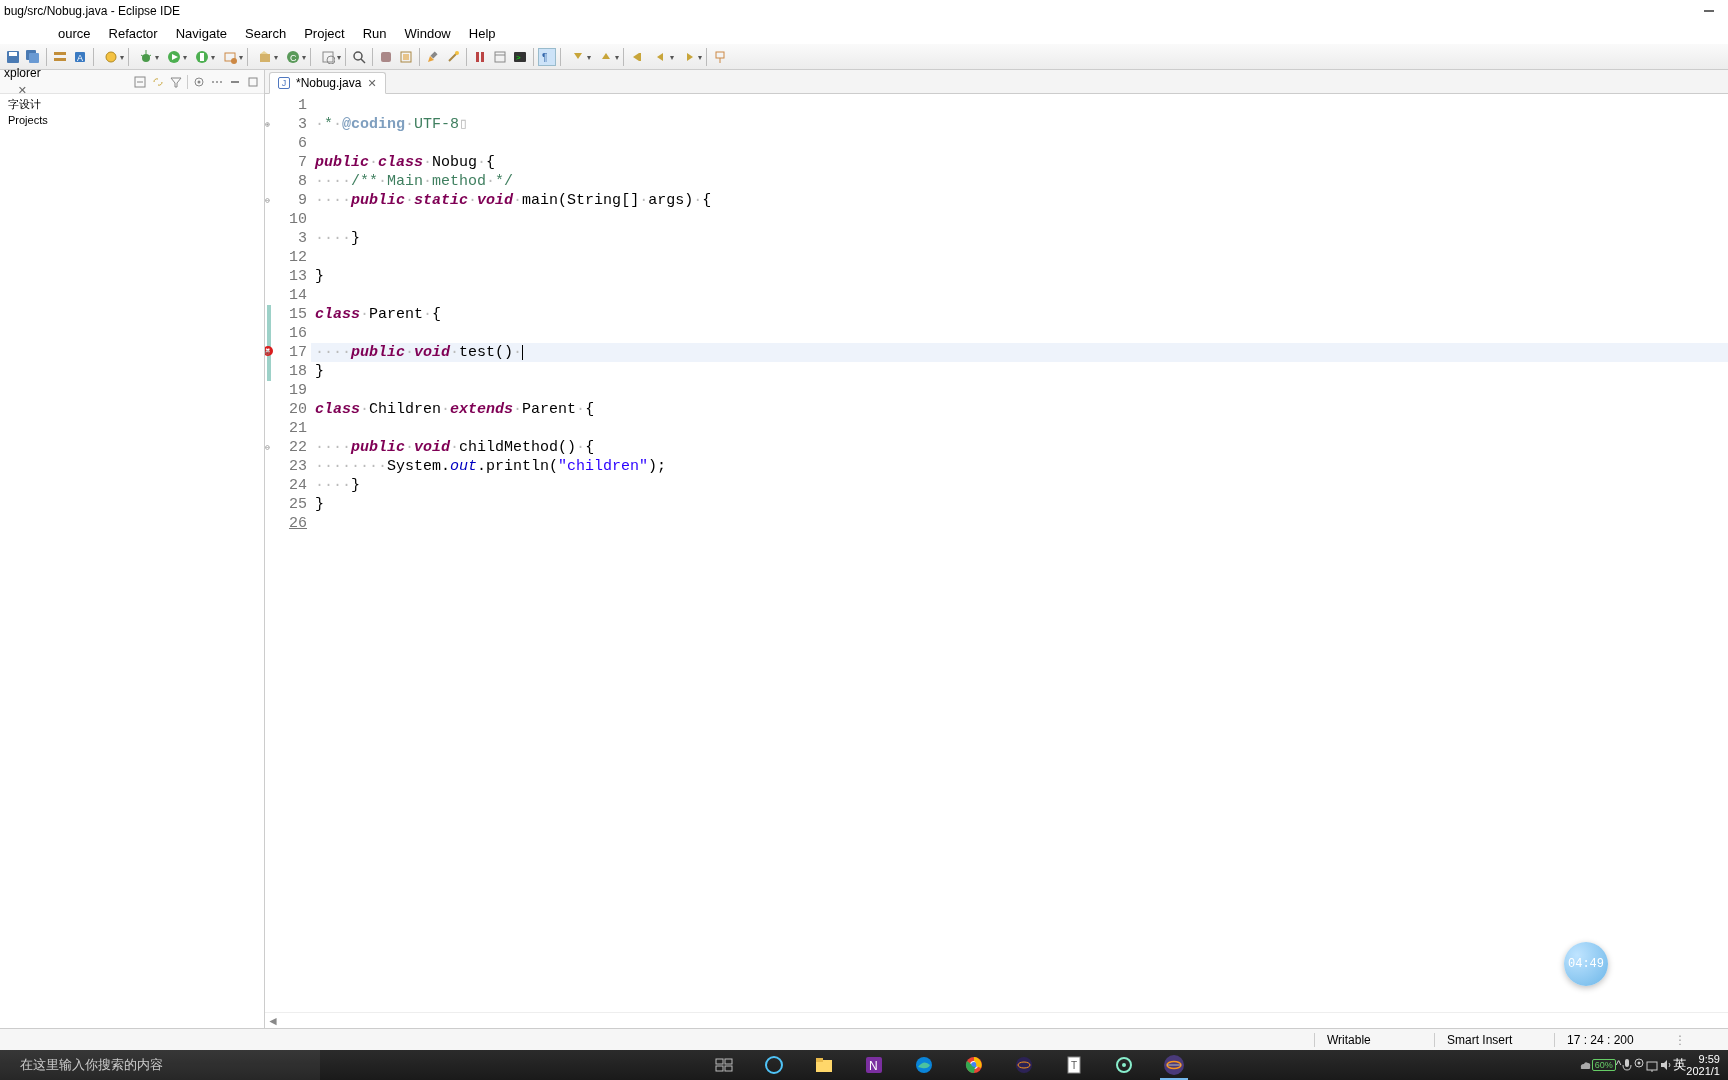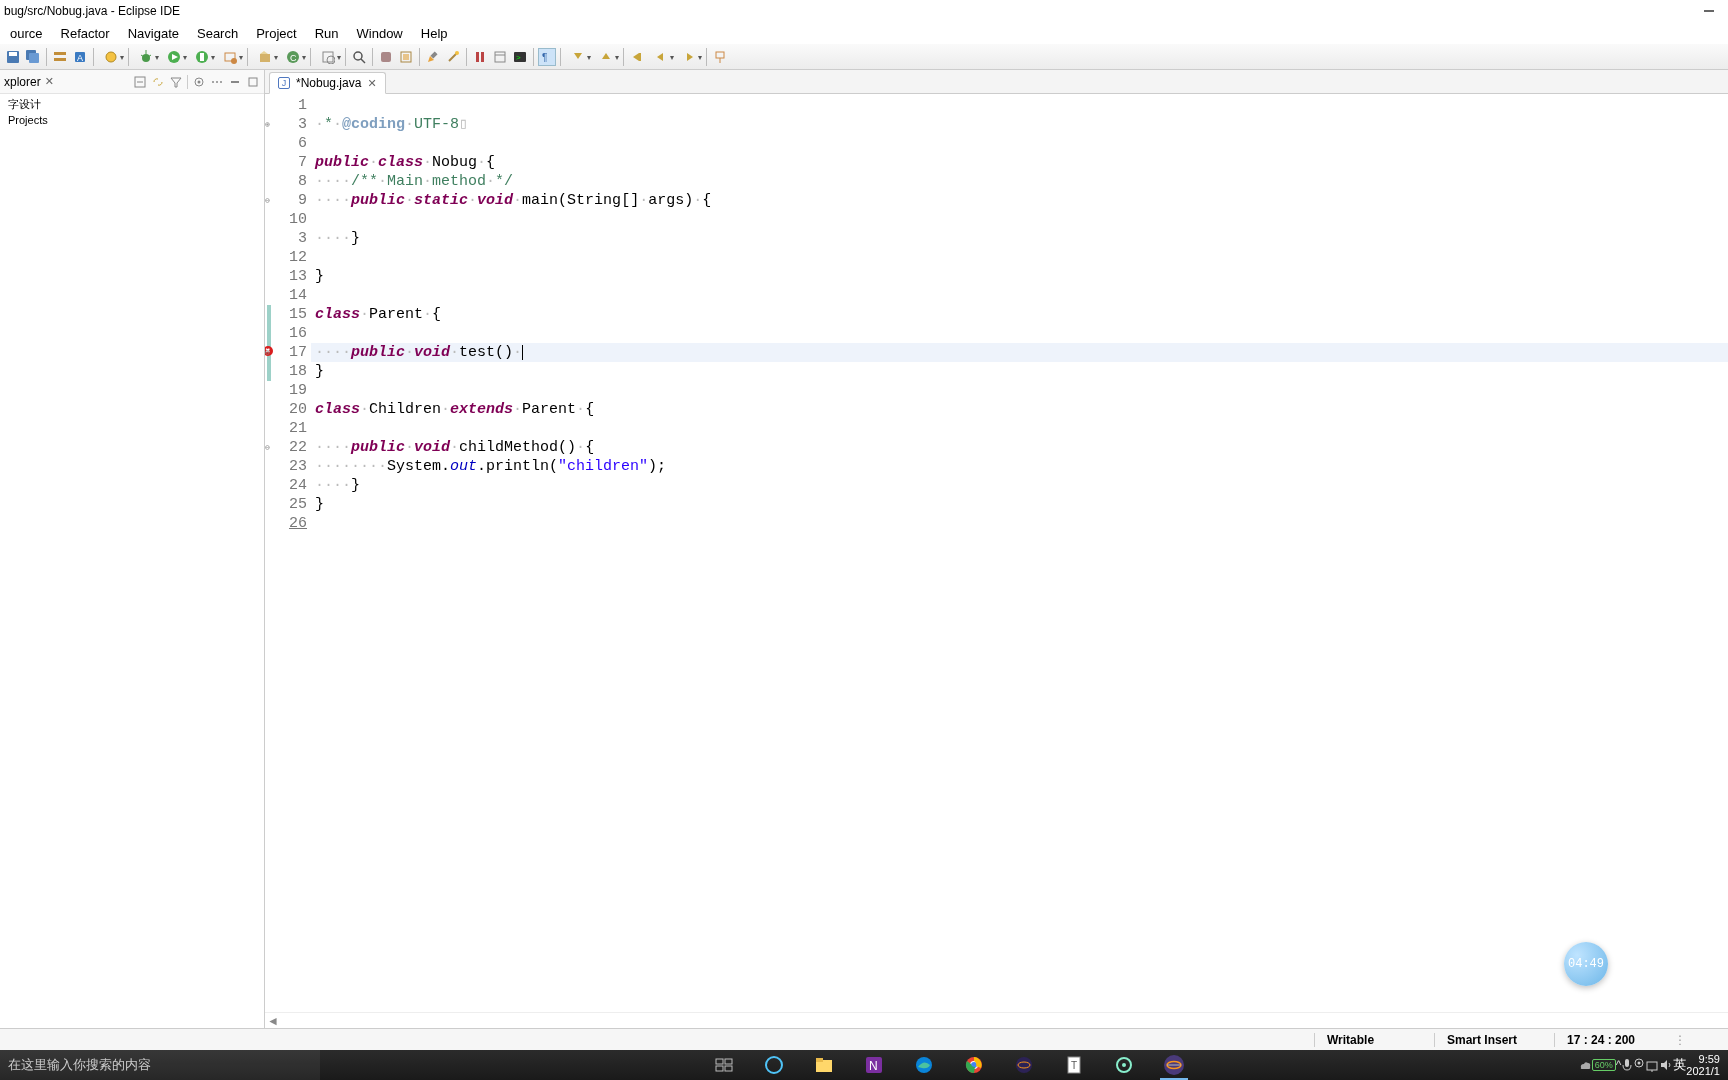--- a/index.html
+++ b/index.html
@@ -5,37 +5,37 @@
   * { margin: 0; padding: 0; box-sizing: border-box; }
   html, body { width: 1728px; height: 1080px; font-family: "Segoe UI", Tahoma, sans-serif; font-size: 12px; background: #fff; color: #000; overflow: hidden; }
   
   
   .title-bar { height: 22px; display: flex; align-items: center; justify-content: space-between; padding: 0 4px; background: #fff; gap: 44px; }
   .title-bar-text { font-size: 12px; }
   .title-bar-buttons { display: flex; gap: 18px; padding-right: 8px; }
   .win-btn { width: 14px; height: 14px; display: flex; align-items: center; justify-content: center; cursor: pointer; }
   
   
-  .menu-bar { height: 22px; display: flex; align-items: center; gap: 2px; padding: 0 2px; background: #fff; }
+  .menu-bar { height: 22px; display: flex; align-items: center; gap: 2px; padding: 0 2px; background: #fff; margin-left: 48px; }
   .menu-item { padding: 2px 8px; font-size: 13px; cursor: pointer; }
   
   
   .toolbar { height: 26px; display: flex; align-items: center; gap: 2px; padding: 2px 4px; border-bottom: 1px solid #ccc; background: linear-gradient(#fafafa,#ececec); }
   .tb-btn { width: 18px; height: 18px; display: flex; align-items: center; justify-content: center; cursor: pointer; position: relative; }
   .tb-btn.with-arrow { width: 26px; }
   .tb-btn.with-arrow::after { content: "▾"; font-size: 8px; position: absolute; right: 0; top: 5px; color: #555; }
   .tb-sep { width: 1px; height: 18px; background: #bbb; margin: 0 2px; }
   
   
   .workspace { display: flex; height: calc(100% - 22px - 22px - 26px - 22px - 30px); }
   
   
   .explorer { width: 265px; border-right: 1px solid #ccc; background: #fff; display: flex; flex-direction: column; }
   .explorer-header { height: 24px; display: flex; align-items: center; justify-content: space-between; padding: 0 4px; border-bottom: 1px solid #e4e4e4; background: #f9f9f9; }
-  .explorer-title { display: flex; align-items: center; gap: 4px; font-size: 12px; }
+  .explorer-title { display: flex; align-items: center; gap: 4px; font-size: 12px; flex-direction: column; }
   .explorer-title .close-x { font-size: 11px; color: #666; cursor: pointer; }
   .explorer-tools { display: flex; gap: 4px; align-items: center; }
   .explorer-tools .mini-btn { width: 14px; height: 14px; display: flex; align-items: center; justify-content: center; cursor: pointer; }
   .explorer-body { flex: 1; padding: 2px 4px; font-size: 11px; }
   .tree-item { padding: 1px 0 1px 4px; cursor: pointer; }
   
   
   .editor-area { flex: 1; display: flex; flex-direction: column; background: #fff; }
   .editor-tabs { height: 24px; display: flex; align-items: flex-end; border-bottom: 1px solid #ccc; padding-left: 4px; background: #f4f4f4; }
   .editor-tab { height: 22px; display: flex; align-items: center; gap: 6px; padding: 0 8px; background: #fff; border: 1px solid #ccc; border-bottom: 1px solid #fff; border-radius: 3px 3px 0 0; font-size: 12px; position: relative; top: 1px; cursor: pointer; }
@@ -65,27 +65,27 @@
   .cursor { display: inline-block; width: 1px; height: 15px; background: #000; vertical-align: middle; }
   
   .hscroll-track { height: 16px; border-top: 1px solid #eee; display: flex; align-items: center; }
   .hscroll-arrow { width: 16px; height: 16px; display: flex; align-items: center; justify-content: center; color: #888; cursor: pointer; }
   
   
   .bubble { position: absolute; right: 120px; bottom: 26px; width: 44px; height: 44px; border-radius: 50%; background: radial-gradient(circle at 30% 30%, #bfe4ff, #6cb6e8); display: flex; align-items: center; justify-content: center; color: #fff; font-size: 12px; box-shadow: 0 2px 6px rgba(0,0,0,0.25); }
   
   
   .status-bar { height: 22px; display: flex; align-items: center; justify-content: flex-end; gap: 30px; padding: 0 40px 0 10px; border-top: 1px solid #ccc; background: #f6f6f6; font-size: 12px; }
-  .status-cell { min-width: 90px; font-weight: bold; }
+  .status-cell { min-width: 90px; }
   .status-cell.sep { border-left: 1px solid #ccc; padding-left: 12px; }
   .status-dots { color: #999; letter-spacing: 2px; }
   
   
   .taskbar { height: 30px; background: linear-gradient(#2b2b2b,#1a1a1a); display: flex; align-items: center; color: #fff; font-size: 12px; position: relative; }
-  .taskbar .start-zone { width: 320px; display: flex; align-items: center; height: 100%; background: rgba(255,255,255,0.06); padding-left: 8px; gap: 8px; }
+  .taskbar .start-zone { width: 320px; display: flex; align-items: center; height: 100%; background: rgba(255,255,255,0.06); padding-left: 20px; gap: 8px; }
   .taskbar .search-text { font-size: 13px; color: #ccc; }
   .taskbar .tb-apps { flex: 1; display: flex; align-items: center; justify-content: center; gap: 10px; height: 100%; }
   .taskbar .app { width: 40px; height: 30px; display: flex; align-items: center; justify-content: center; cursor: pointer; position: relative; }
   .taskbar .app.active::after { content: ""; position: absolute; left: 6px; right: 6px; bottom: 0; height: 2px; background: #76b9ed; }
   .taskbar .tray { display: flex; align-items: center; padding-right: 8px; }
   .taskbar .tray .battery { border: 1px solid #6c6; color: #6c6; font-size: 9px; padding: 0 2px; border-radius: 2px; }
   .taskbar .tray .clock { text-align: right; font-size: 11px; line-height: 12px; }
   
   svg { display: block; }
 </style>

